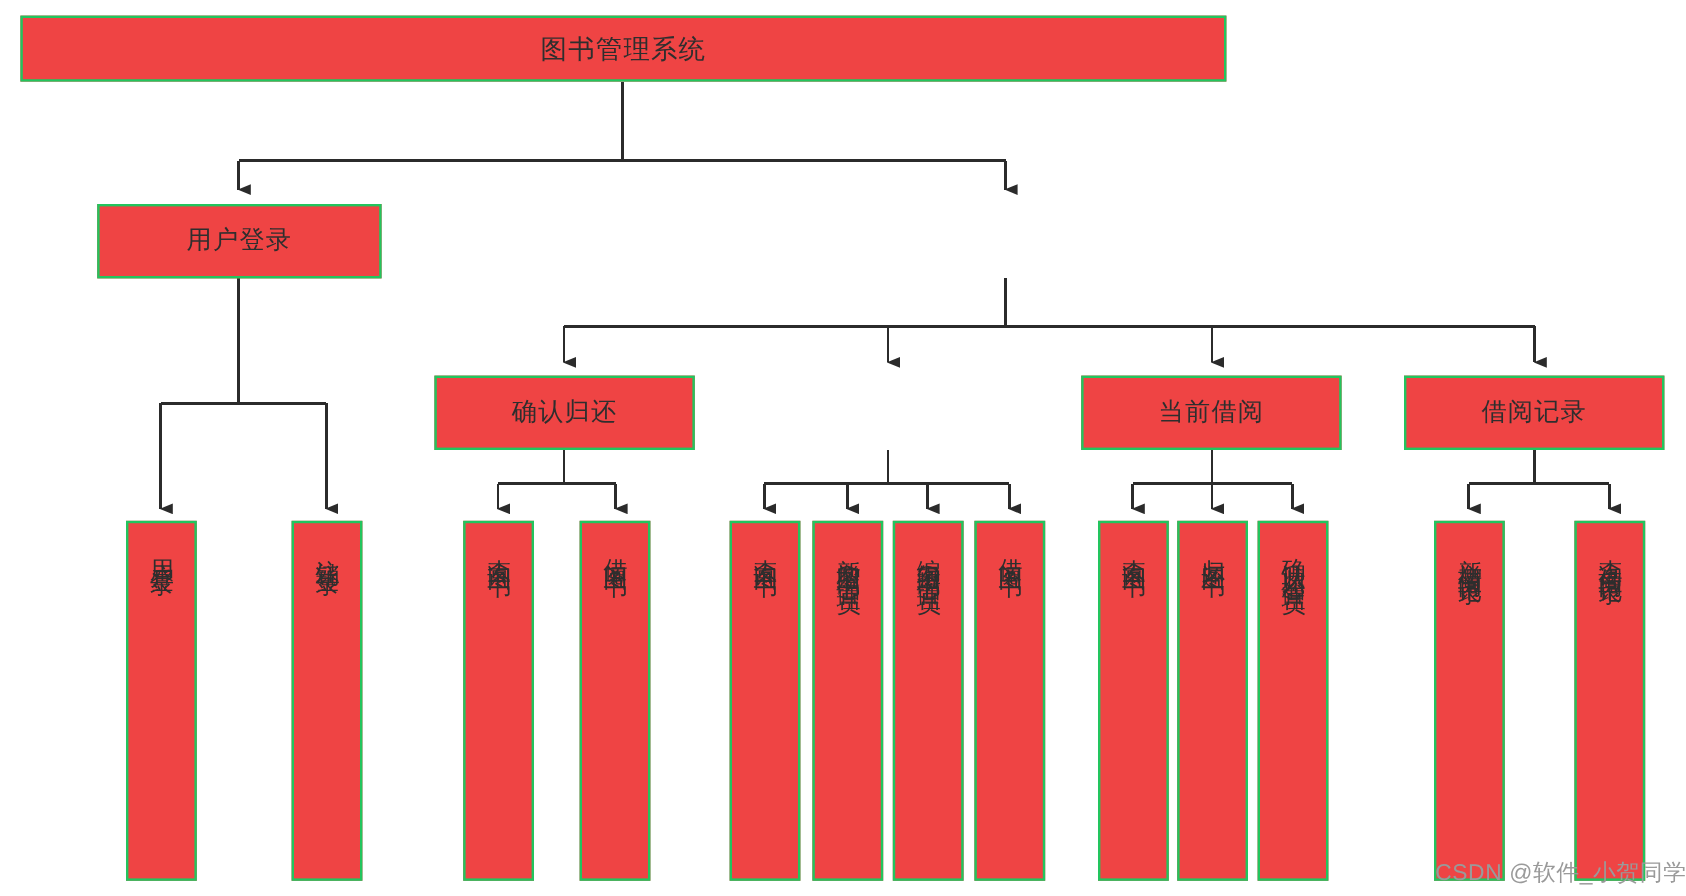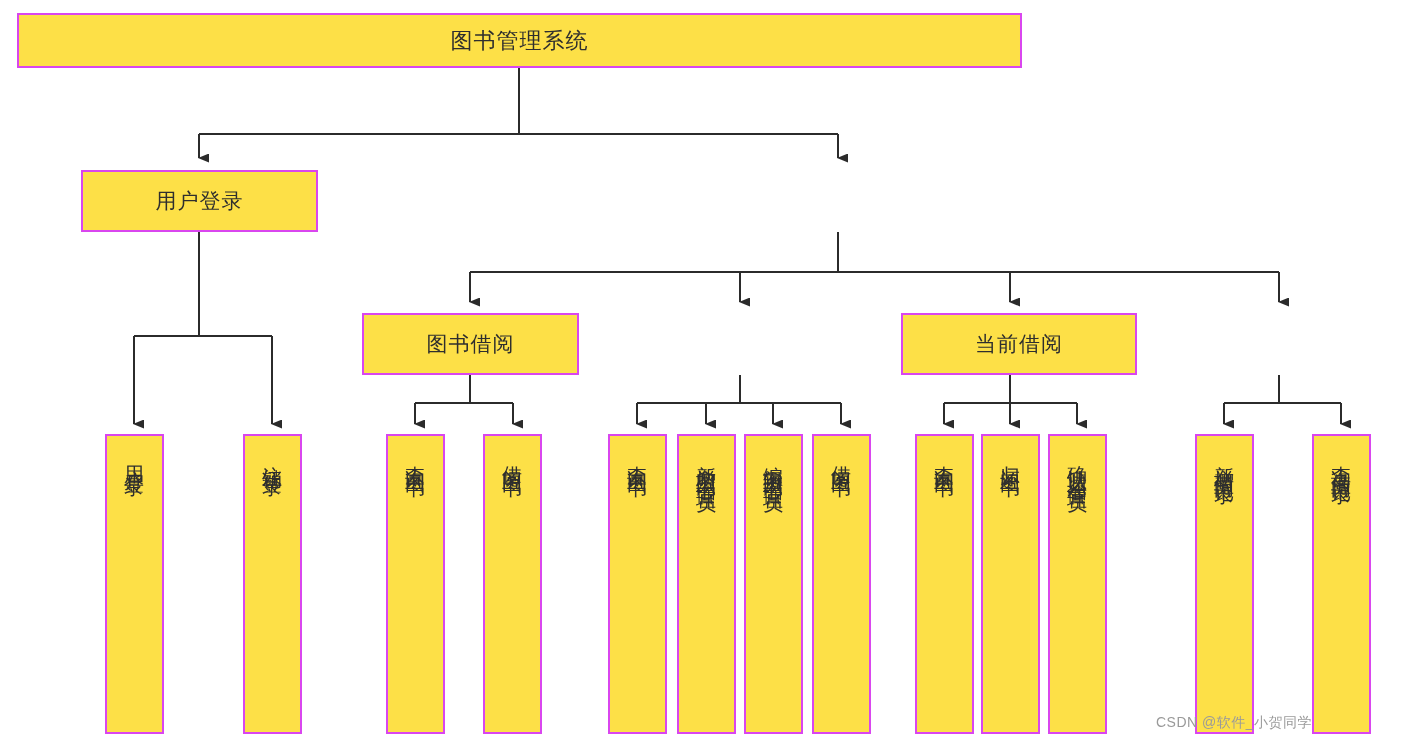--- a/index.html
+++ b/index.html
@@ -20,22 +20,22 @@
   #edges {
     position: absolute;
     left: 0;
     top: 0;
     width: 1405px;
     height: 747px;
   }
   .node {
     position: absolute;
     box-sizing: border-box;
-    background: #fde047;
-    border: 2px solid #d946ef;
+    background: #ef4444;
+    border: 2px solid #22c55e;
     display: flex;
     align-items: center;
     justify-content: center;
     color: #2b2b2b;
     z-index: 2;
   }
   .node-label {
     display: block;
     text-align: center;
     line-height: 1.25;
@@ -56,23 +56,23 @@
   }
   .node.vertical .node-label {
     writing-mode: vertical-rl;
     text-orientation: upright;
     font-size: 20px;
     letter-spacing: 4px;
     line-height: 1;
   }
   .watermark {
     position: absolute;
-    left: 1156px;
+    left: 1196px;
     top: 714px;
-    font-size: 14px;
+    font-size: 19px;
     color: #9a9a9a;
     white-space: nowrap;
     z-index: 3;
     letter-spacing: 0.5px;
   }
 </style>
 </head>
 <body>
 
 <div id="canvas">
@@ -129,24 +129,27 @@
 
   <div class="node root horizontal" style="left:17px; top:13px; width:1005px; height:55px;">
     <span class="node-label">图书管理系统</span>
   </div>
 
   <div class="node horizontal" style="left:81px; top:170px; width:237px; height:62px;">
     <span class="node-label">用户登录</span>
   </div>
 
   <div class="node horizontal" style="left:362px; top:313px; width:217px; height:62px;">
-    <span class="node-label">图书借阅</span>
+    <span class="node-label">确认归还</span>
   </div>
-  <div class="node horizontal" style="left:901px; top:313px; width:236px; height:62px;">
+  <div class="node horizontal" style="left:901px; top:313px; width:217px; height:62px;">
     <span class="node-label">当前借阅</span>
+  </div>
+  <div class="node horizontal" style="left:1170px; top:313px; width:217px; height:62px;">
+    <span class="node-label">借阅记录</span>
   </div>
 
   <div class="node vertical" style="left:105px; top:434px; width:59px; height:300px;">
     <span class="node-label">用户登录</span>
   </div>
   <div class="node vertical" style="left:243px; top:434px; width:59px; height:300px;">
     <span class="node-label">注销登录</span>
   </div>
 
   <div class="node vertical" style="left:386px; top:434px; width:59px; height:300px;">

